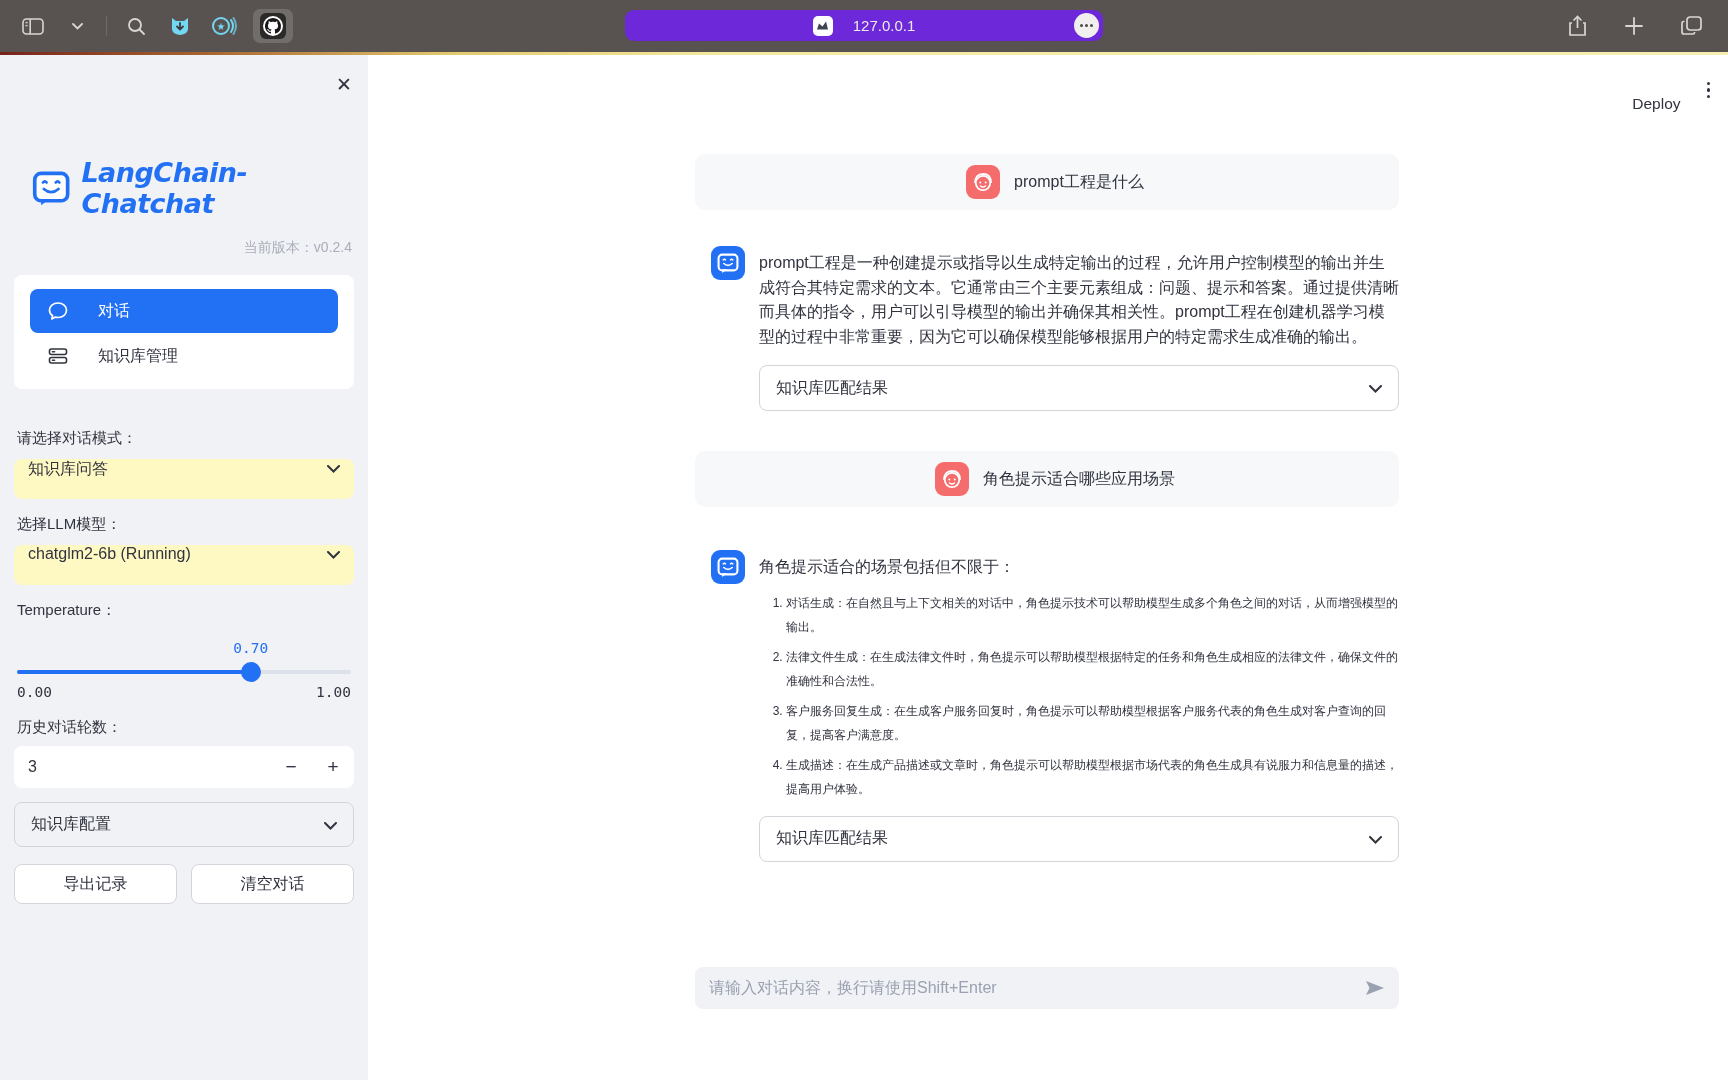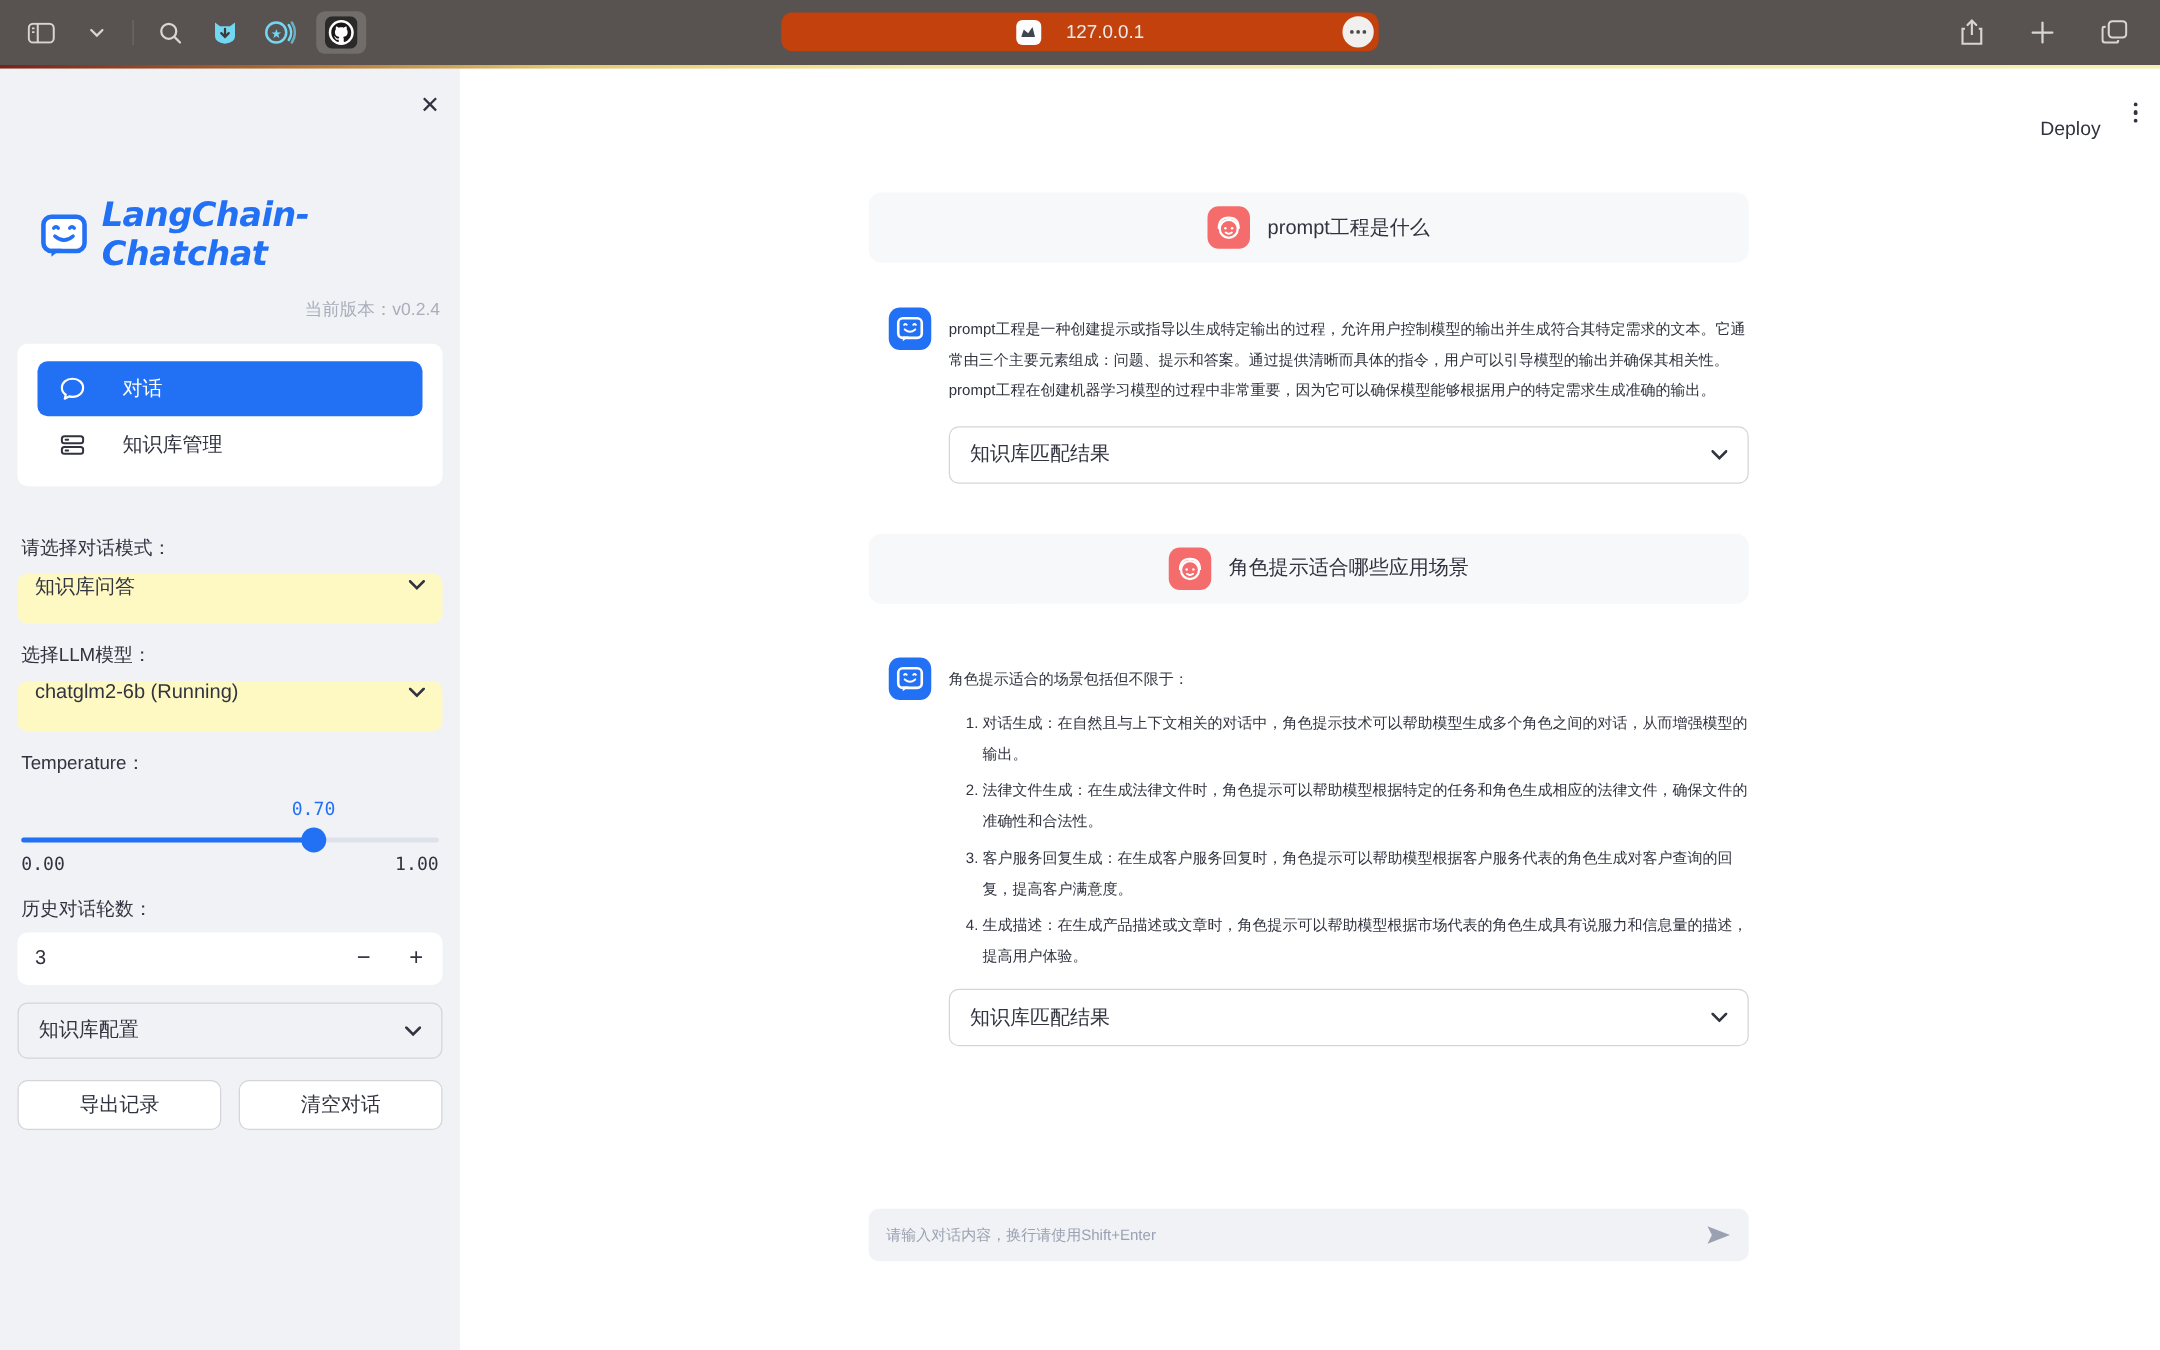--- a/index.html
+++ b/index.html
@@ -16,21 +16,21 @@
   html,body{width:1728px;height:1080px;overflow:hidden;}
   body{font-family:"Liberation Sans","DejaVu Sans",sans-serif;color:var(--text);background:#fff;position:relative;}
 
   
   .chrome{position:absolute;top:0;left:0;width:1728px;height:52px;background:var(--chrome-bg);display:flex;align-items:center;}
   .chrome-left{display:flex;align-items:center;padding-left:18px;gap:14px;}
   .chrome-btn{display:flex;align-items:center;justify-content:center;height:34px;min-width:30px;border-radius:7px;cursor:default;}
   .chrome-sep{width:1px;height:20px;background:#6e6a67;}
   .chrome-btn svg{display:block;}
   .gh-tab{background:#716d6a;width:40px;}
-  .urlbar{position:absolute;left:625px;top:10px;width:478px;height:31px;background:#c2410c;border-radius:9px;display:flex;align-items:center;justify-content:center;gap:20px;}
+  .urlbar{position:absolute;left:625px;top:10px;width:478px;height:31px;background:#6d28d9;border-radius:9px;display:flex;align-items:center;justify-content:center;gap:20px;}
   .favicon{width:20px;height:20px;background:#fdfdfd;border-radius:5px;display:flex;align-items:center;justify-content:center;}
   .url-text{color:#ecebe9;font-size:15px;}
   .url-more{position:absolute;right:4px;top:3px;width:25px;height:25px;border-radius:50%;background:#f2f0ee;display:flex;align-items:center;justify-content:center;gap:2px;}
   .url-more i{width:3px;height:3px;border-radius:50%;background:#4c4a48;display:block;}
   .chrome-right{position:absolute;right:22px;top:0;height:52px;display:flex;align-items:center;gap:27px;}
 
   
   .decoration{position:absolute;top:52px;left:0;width:1728px;height:3px;
     background:linear-gradient(90deg,#77231b 0%,#a8652f 12%,#e3c96e 26%,#f4e9a0 42%,#f6efb2 100%);}
 
@@ -72,30 +72,30 @@
 
   .chat-col{position:absolute;left:327px;top:99px;width:704px;}
   .msg{display:flex;align-items:flex-start;}
   .msg.user{background:var(--bubble-bg);border-radius:10px;height:56px;align-items:center;padding-left:16px;gap:14px;justify-content:center;}
   .msg.assistant{padding-left:16px;gap:14px;}
   .avatar{width:34px;height:34px;border-radius:9px;flex:none;display:flex;align-items:center;justify-content:center;}
   .avatar.user-a{background:var(--user-avatar);}
   .avatar.bot-a{background:var(--accent);}
   .msg-text{font-size:16px;}
   .msg-body{width:644px;}
-  .msg-body p{font-size:12px;line-height:24.5px;margin-top:5px;}
+  .msg-body p{font-size:16px;line-height:24.5px;margin-top:5px;}
   .msg-body ol{margin:11px 0 0 0;padding-left:27px;font-size:12px;line-height:24.5px;}
   .msg-body ol li{margin-bottom:5px;}
   .msg-expander{margin-top:16px;height:46px;}
   .gap-a{margin-top:36px;}
   .gap-u{margin-top:40px;}
   .gap-a2{margin-top:43px;}
 
   .chat-input{position:absolute;left:327px;top:912px;width:704px;height:42px;background:var(--sidebar-bg);border-radius:8px;display:flex;align-items:center;padding:0 14px;}
-  .chat-input input{flex:1;border:none;background:transparent;outline:none;font-size:12px;color:var(--text);font-family:inherit;}
+  .chat-input input{flex:1;border:none;background:transparent;outline:none;font-size:16px;color:var(--text);font-family:inherit;}
   .chat-input input::placeholder{color:var(--muted);}
   .send{cursor:pointer;display:flex;align-items:center;}
 
   .chev svg,.chev{color:var(--text);}
 </style>
 </head>
 <body>
 
 <div class="chrome">
   <div class="chrome-left">

